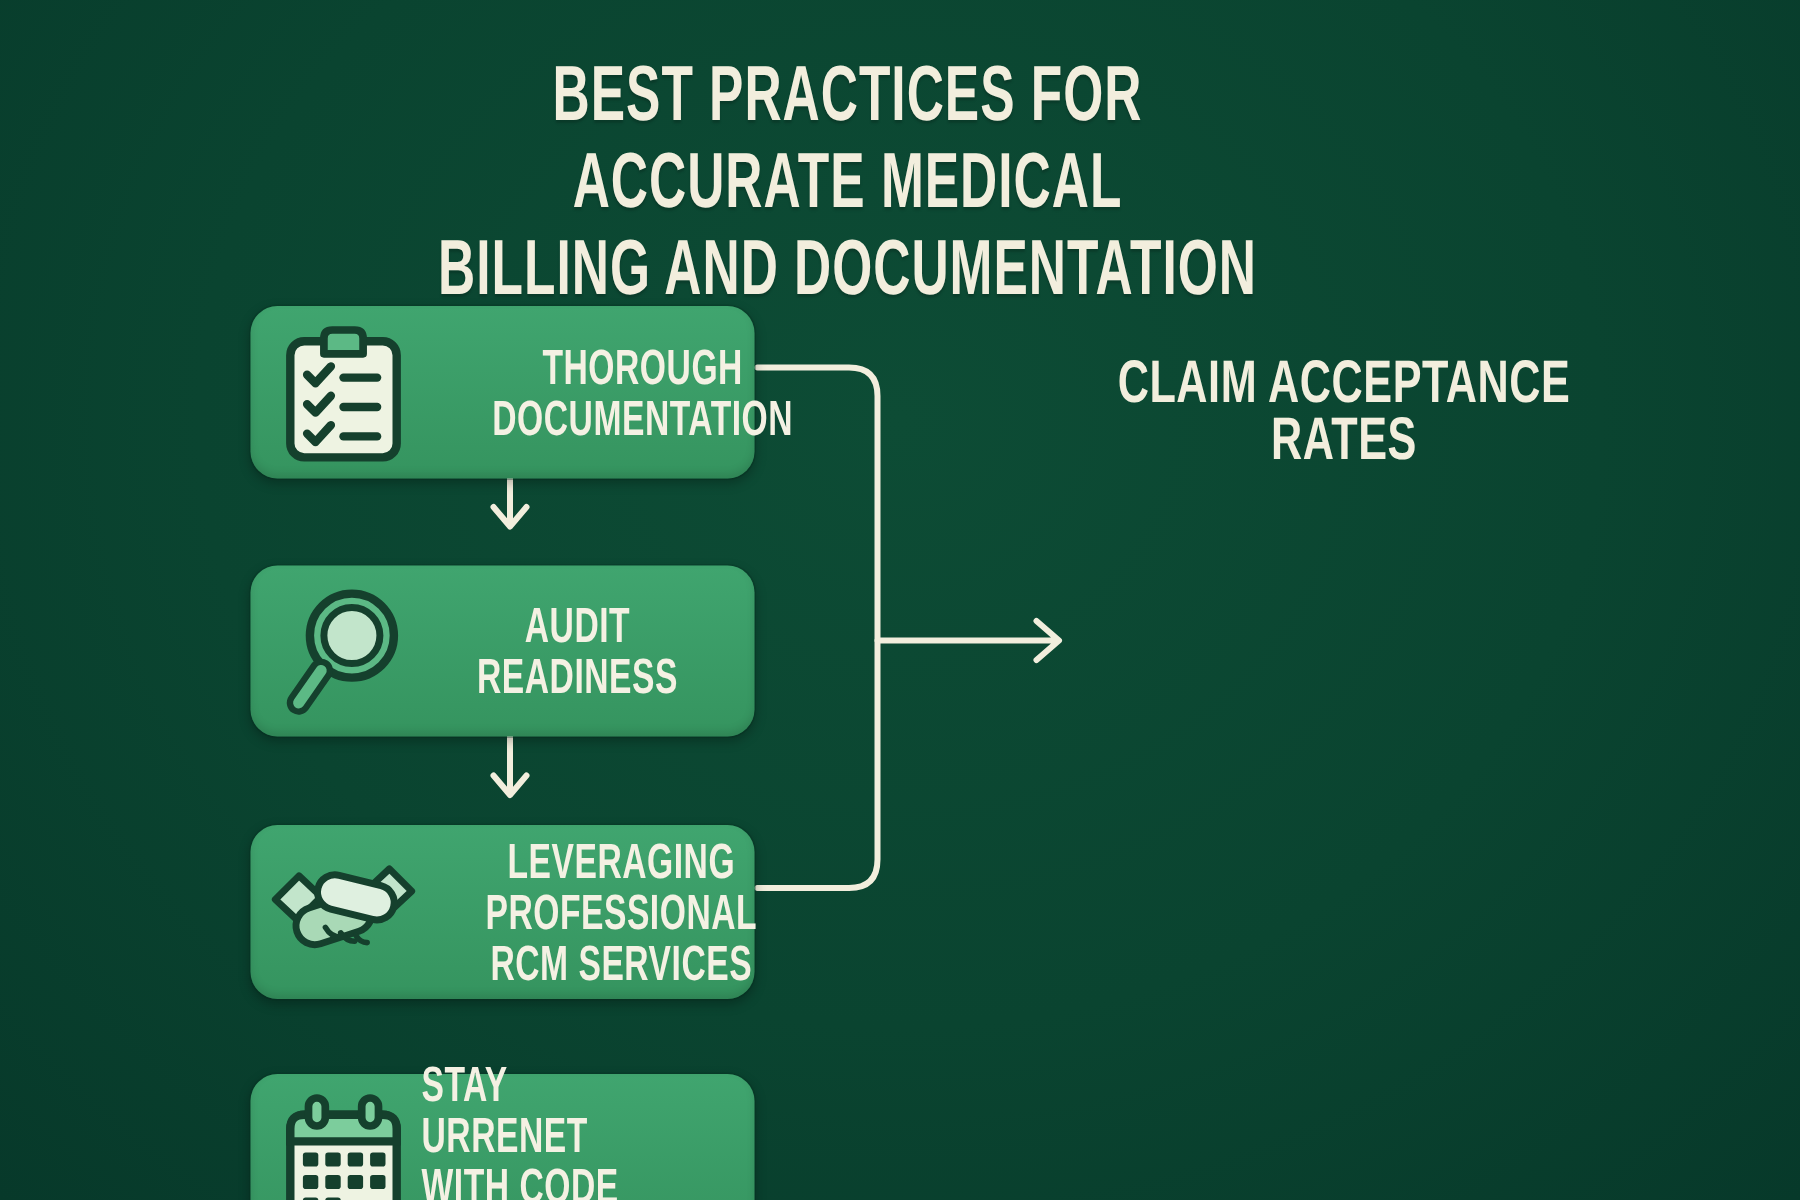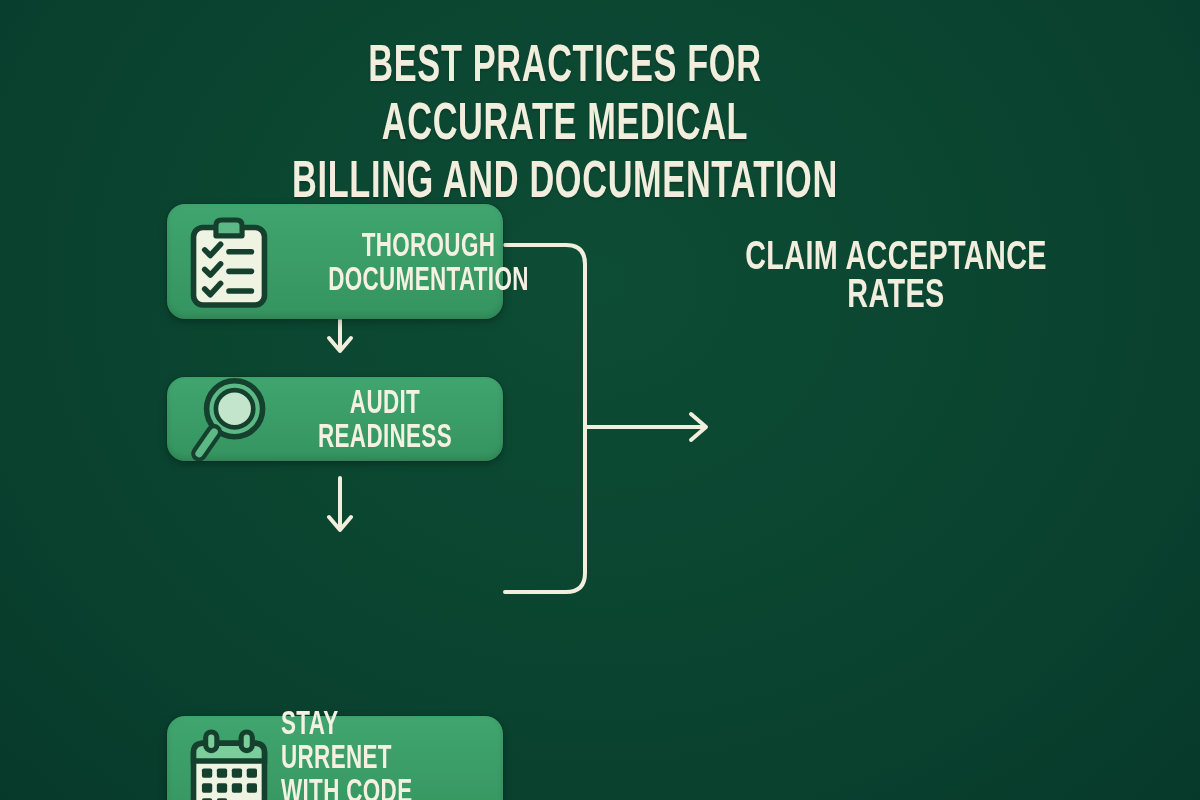--- a/index.html
+++ b/index.html
@@ -95,35 +95,51 @@
         <path d="M19 81 l6 6 l11 -12" stroke="var(--dark)" stroke-width="6" fill="none" stroke-linecap="round" stroke-linejoin="round"></path>
         <rect x="42" y="80" width="30" height="6" rx="3" fill="var(--dark)"></rect>
       </svg>
     </div>
     <div class="step-text">
       <div>THOROUGH</div>
       <div>DOCUMENTATION</div>
     </div>
   </div>
 
-  <div class="step" style="top:361px;height:84px">
+  <div class="step" style="top:361px;height:114px">
     <div class="icon-slot">
       <svg class="icn" width="84" height="98" viewBox="0 0 90 104">
         <circle cx="51" cy="41" r="30" fill="var(--icon-mid)" stroke="var(--dark)" stroke-width="6"></circle>
         <circle cx="51" cy="41" r="20" fill="var(--icon-light)" stroke="var(--dark)" stroke-width="5"></circle>
         <line x1="29" y1="66" x2="13" y2="89" stroke="var(--dark)" stroke-width="17" stroke-linecap="round"></line>
         <line x1="29" y1="66" x2="13" y2="89" stroke="var(--icon-mid)" stroke-width="8" stroke-linecap="round"></line>
       </svg>
     </div>
     <div class="step-text">
       <div>AUDIT</div>
       <div>READINESS</div>
     </div>
   </div>
 
+  <div class="step" style="top:534px;height:116px">
+    <div class="icon-slot">
+      <svg class="icn" width="102" height="86" viewBox="0 0 110 90">
+        <path d="M6 36 L23 19 L39 34 L22 51 Z" fill="var(--icon-light)" stroke="var(--dark)" stroke-width="5" stroke-linejoin="round"></path>
+        <path d="M104 30 L88 14 L72 29 L88 45 Z" fill="var(--icon-light)" stroke="var(--dark)" stroke-width="5" stroke-linejoin="round"></path>
+        <rect x="20" y="37" width="56" height="27" rx="13.5" transform="rotate(-18 48 50)" fill="#a9d9b6" stroke="var(--dark)" stroke-width="5"></rect>
+        <rect x="36" y="22" width="56" height="25" rx="12.5" transform="rotate(14 64 34)" fill="#dff0e0" stroke="var(--dark)" stroke-width="5"></rect>
+        <path d="M42 56 q4 7 11 7 M53 60 q4 6 10 6 M64 62 q3 5 8 5" stroke="var(--dark)" stroke-width="4" fill="none" stroke-linecap="round"></path>
+      </svg>
+    </div>
+    <div class="step-text">
+      <div>LEVERAGING</div>
+      <div>PROFESSIONAL</div>
+      <div>RCM SERVICES</div>
+    </div>
+  </div>
 
   <div class="step" style="top:700px;height:116px">
     <div class="icon-slot">
       <svg class="icn" width="84" height="98" viewBox="0 0 90 104">
         <rect x="7" y="19" width="76" height="79" rx="10" fill="var(--icon-cream)" stroke="var(--dark)" stroke-width="6"></rect>
         <path d="M17 19 H73 Q83 19 83 29 V38 H7 V29 Q7 19 17 19 Z" fill="#7ccd9c" stroke="var(--dark)" stroke-width="6"></path>
         <rect x="20" y="7" width="12" height="20" rx="6" fill="#7ccd9c" stroke="var(--dark)" stroke-width="5.5"></rect>
         <rect x="58" y="7" width="12" height="20" rx="6" fill="#7ccd9c" stroke="var(--dark)" stroke-width="5.5"></rect>
         <g fill="var(--dark)">
           <rect x="16" y="46" width="11" height="10" rx="2"></rect>

